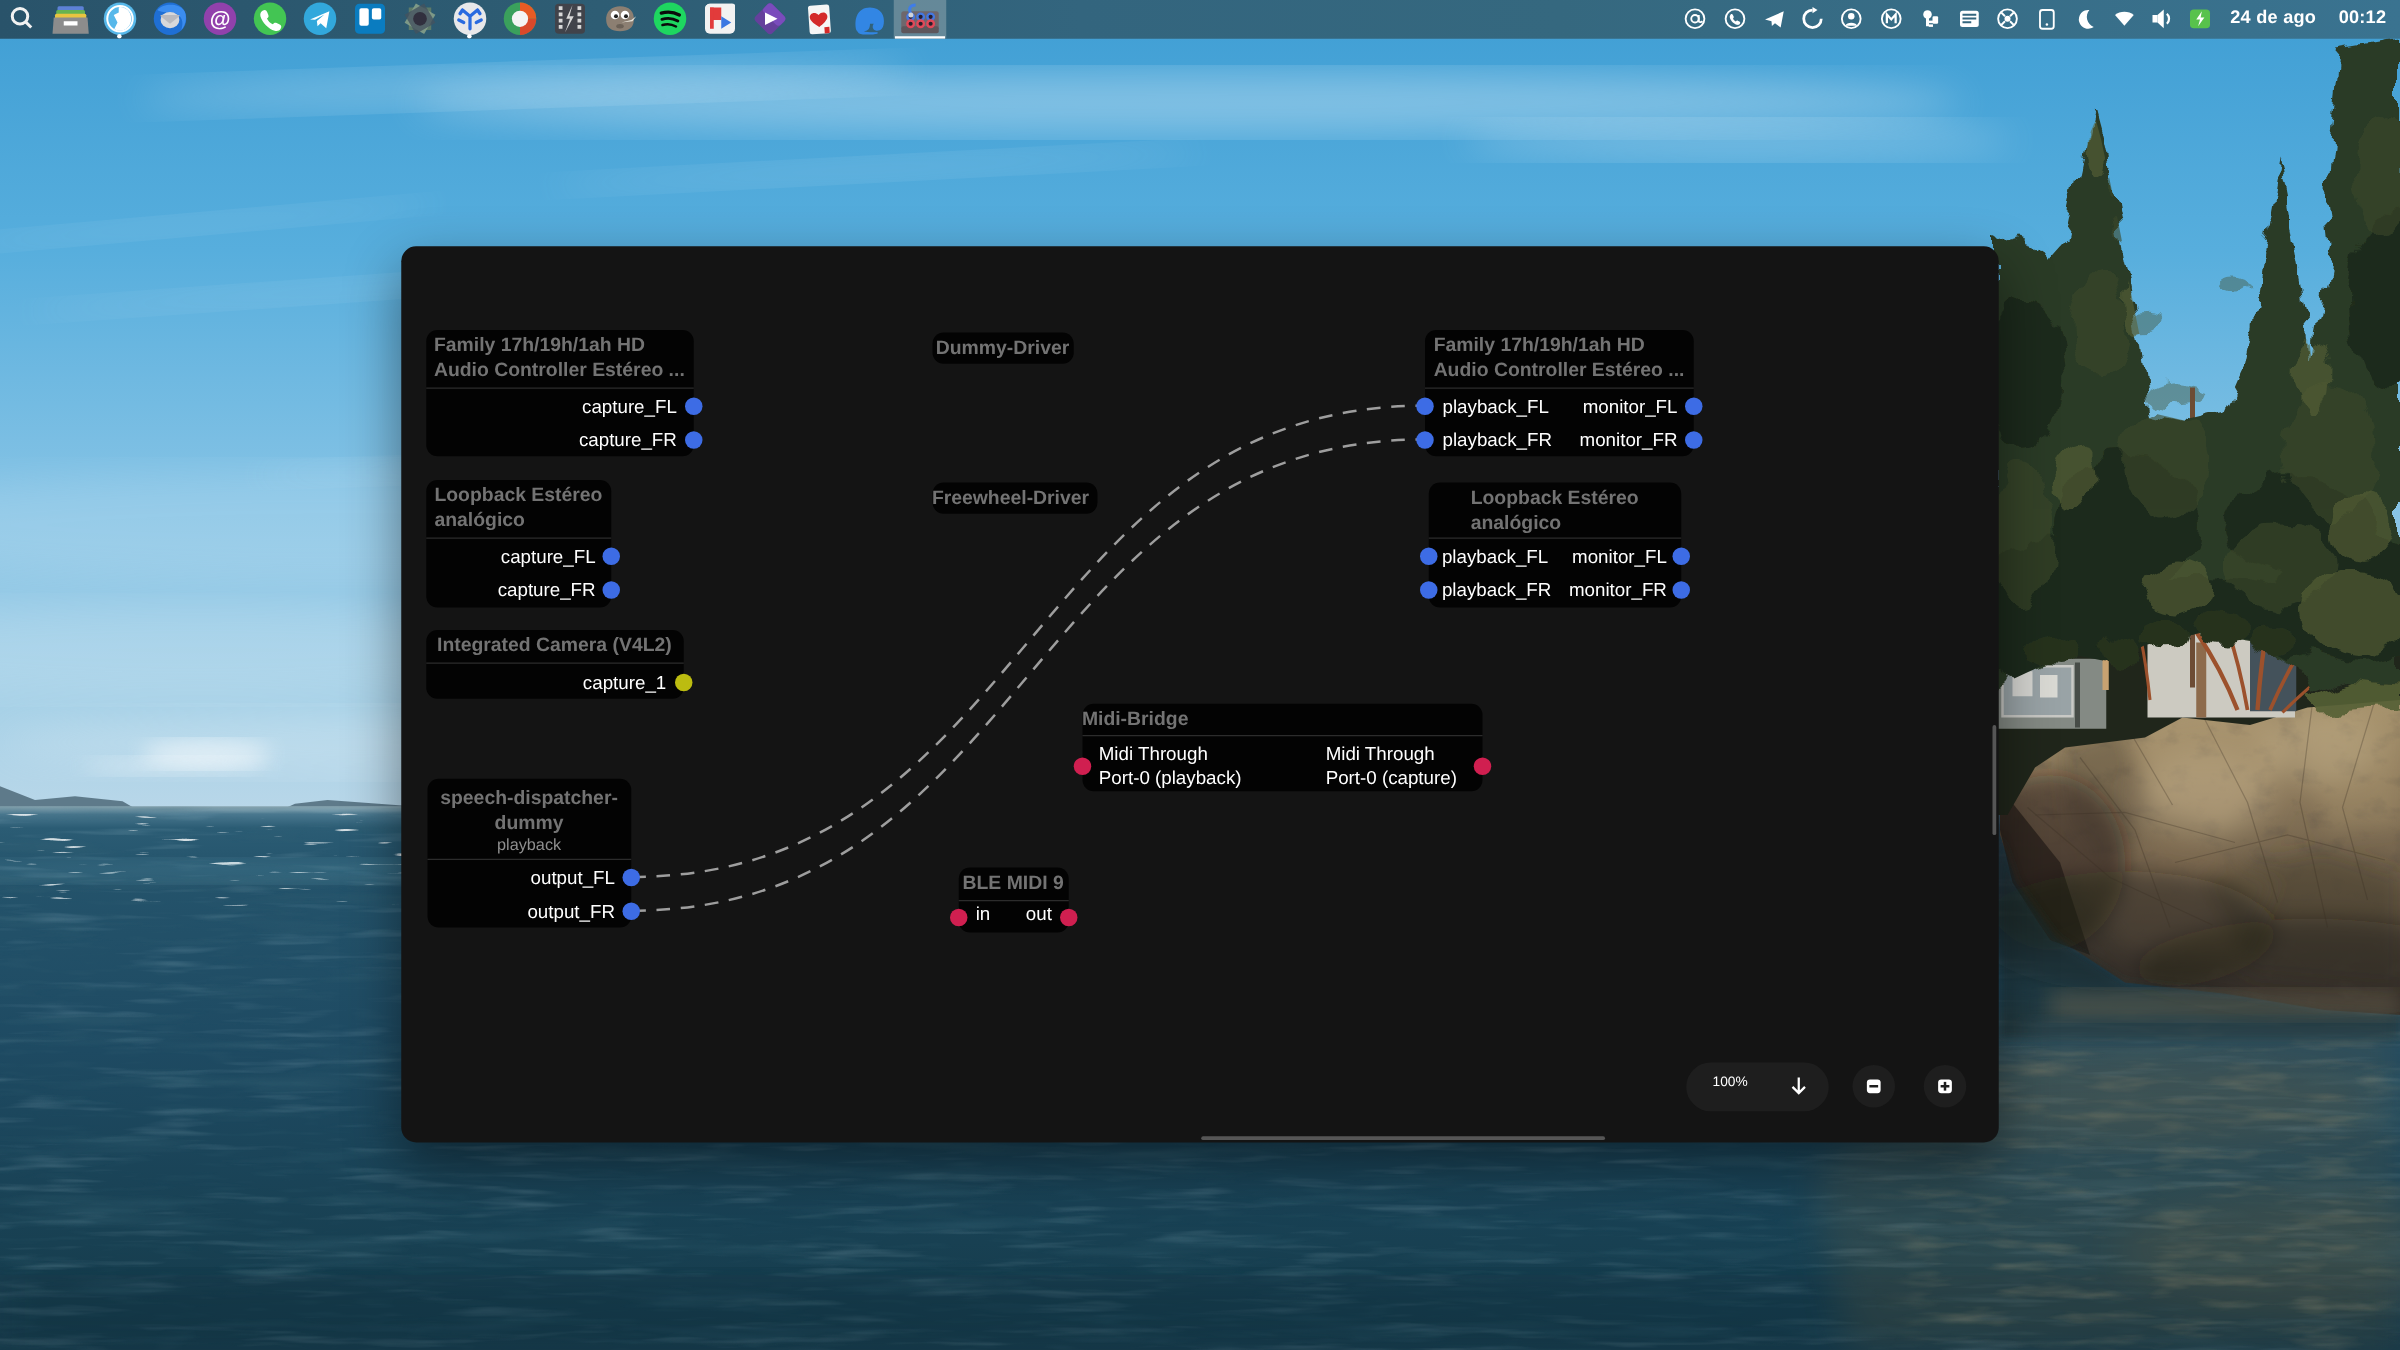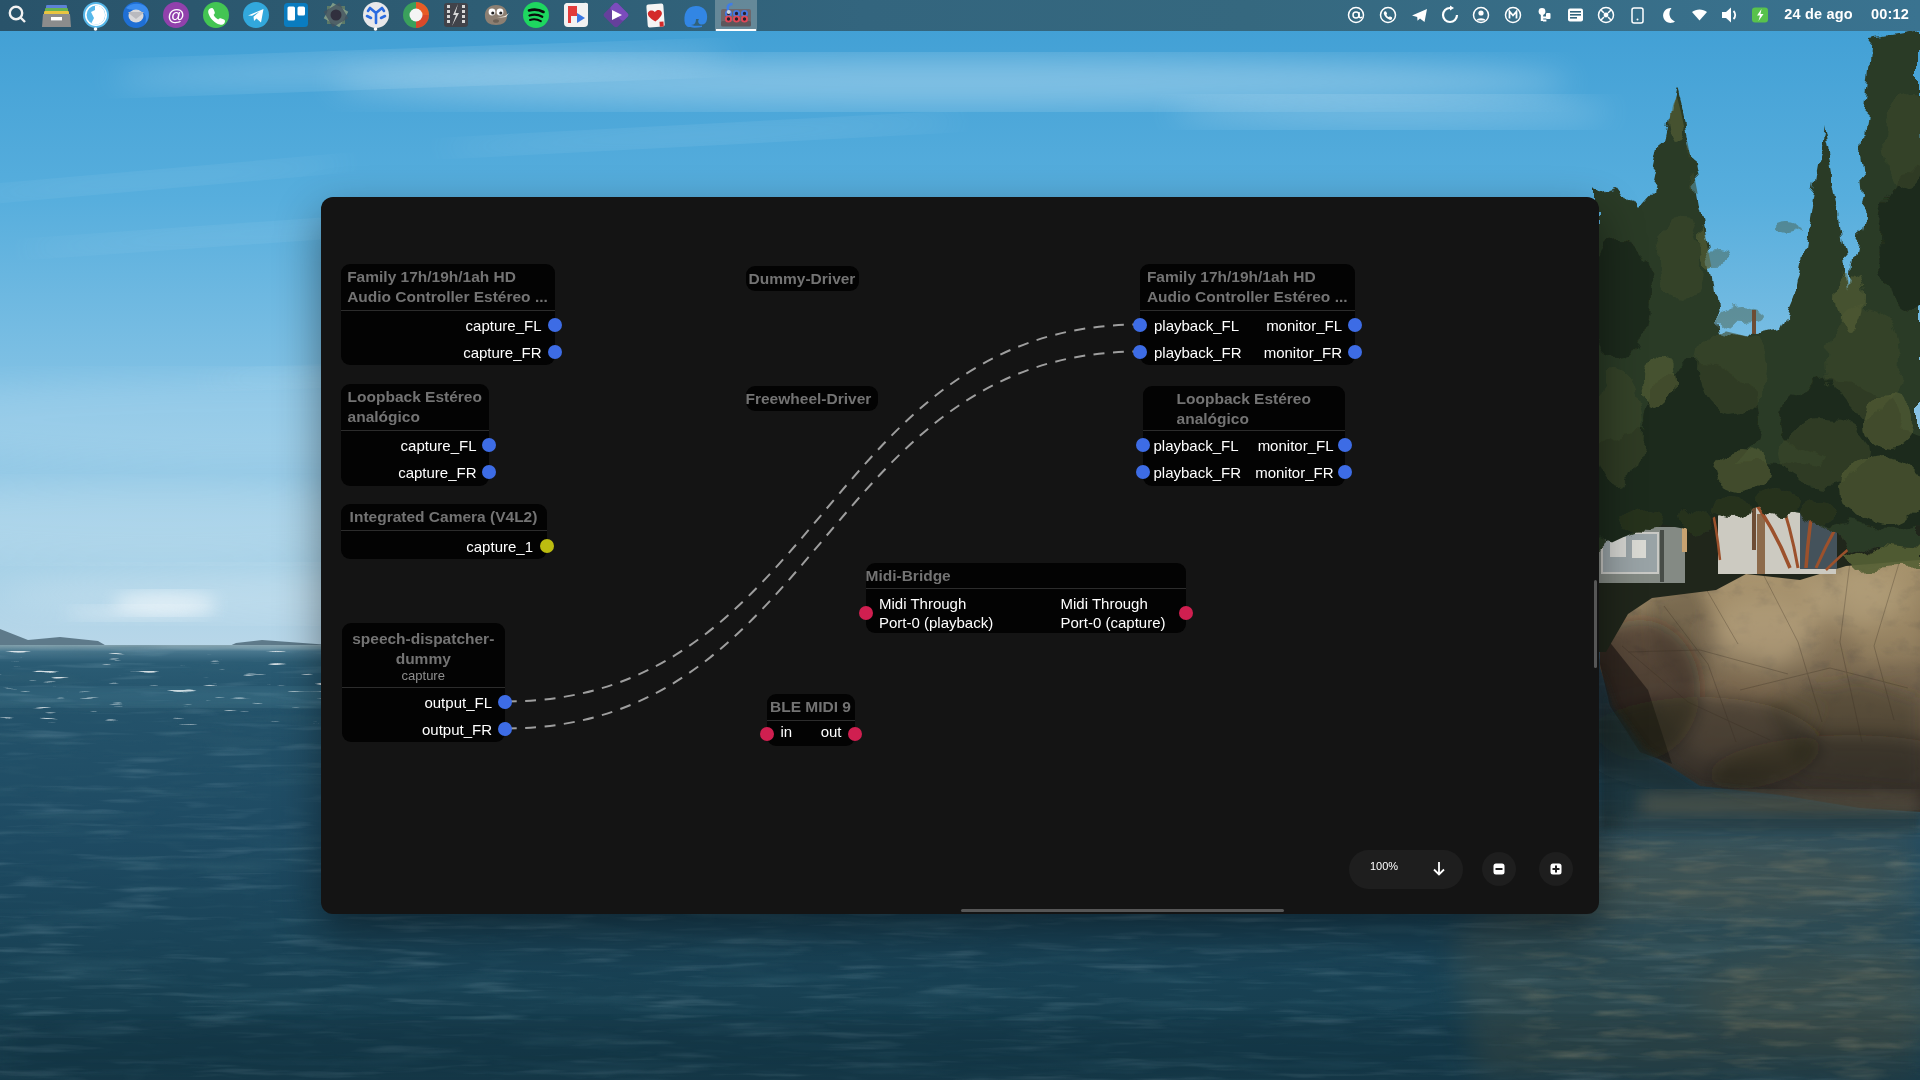--- a/index.html
+++ b/index.html
@@ -493,21 +493,21 @@
 
     <div class="node" style="left:19.5px;top:307px;width:206px;height:55px">
       <div class="ntitle" style="text-align:center;line-height:26px">Integrated Camera (V4L2)</div>
       <div class="divider" style="top:26px"></div>
       <div class="plabel" style="right:13.5px;top:34px">capture_1</div>
       <div class="dot y" style="right:-7px;top:34.5px"></div>
     </div>
 
     <div class="node" style="left:20.5px;top:426px;width:163.5px;height:119px">
       <div style="padding-top:6px;text-align:center"><div class="ntitle" style="display:inline-block;text-align:center">speech-dispatcher-<br>dummy</div></div>
-      <div class="plabel sub" style="width:100%;text-align:center;top:45px;font-size:13px;position:absolute">capture</div>
+      <div class="plabel sub" style="width:100%;text-align:center;top:45px;font-size:13px;position:absolute">playback</div>
       <div class="divider" style="top:64px"></div>
       <div class="plabel" style="right:13px;top:71px">output_FL</div>
       <div class="plabel" style="right:13px;top:98px">output_FR</div>
       <div class="dot b" style="right:-7px;top:71.5px"></div>
       <div class="dot b" style="right:-7px;top:98.5px"></div>
     </div>
 
     <div class="node" style="left:544.5px;top:366px;width:320px;height:70px">
       <div class="ntitle" style="line-height:25px">Midi-Bridge</div>
       <div class="divider" style="top:25px"></div>

